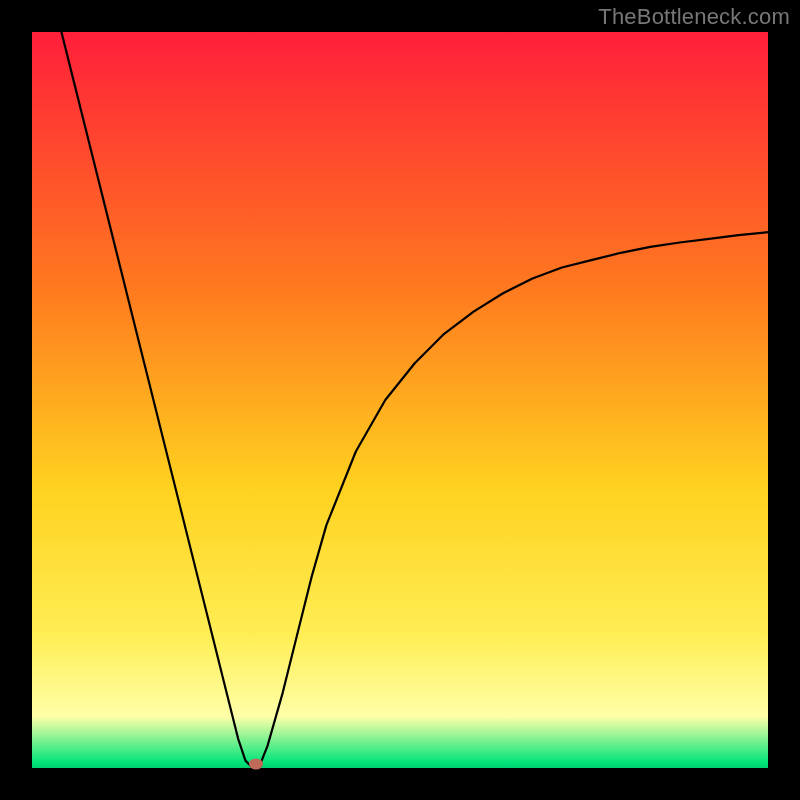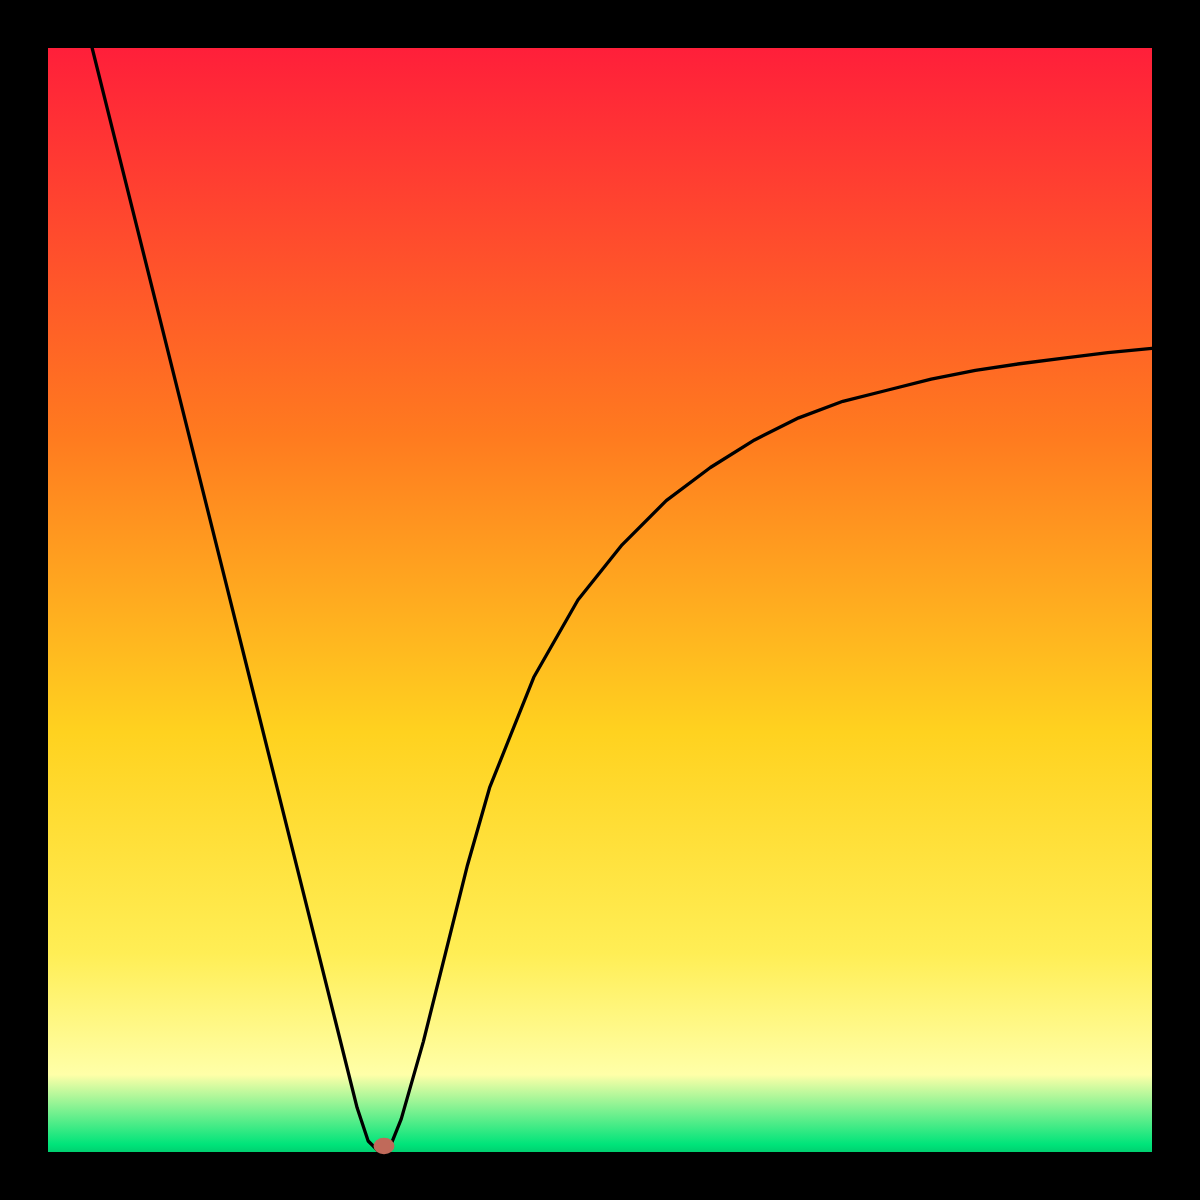--- a/index.html
+++ b/index.html
@@ -40,20 +40,21 @@
     width: 14px;
     height: 11px;
     border-radius: 50%;
     transform: translate(-50%, -50%);
   }
 </style>
 </head>
 <body>
 
 <div class="frame">
+  <div class="watermark">TheBottleneck.com</div>
   <svg class="plot" width="736" height="736" viewBox="0 0 736 736" preserveAspectRatio="none">
     <defs>
       <linearGradient id="bg" x1="0" y1="0" x2="0" y2="1">
         <stop id="g0" offset="0%" stop-color="#ff1f3a"></stop>
         <stop id="g1" offset="35%" stop-color="#ff7a1f"></stop>
         <stop id="g2" offset="62%" stop-color="#ffd21f"></stop>
         <stop id="g3" offset="82%" stop-color="#ffee55"></stop>
         <stop id="g4" offset="93%" stop-color="#ffffa8"></stop>
         <stop id="g5" offset="99.3%" stop-color="#00e47a"></stop>
         <stop id="g6" offset="100%" stop-color="#00d070"></stop>

